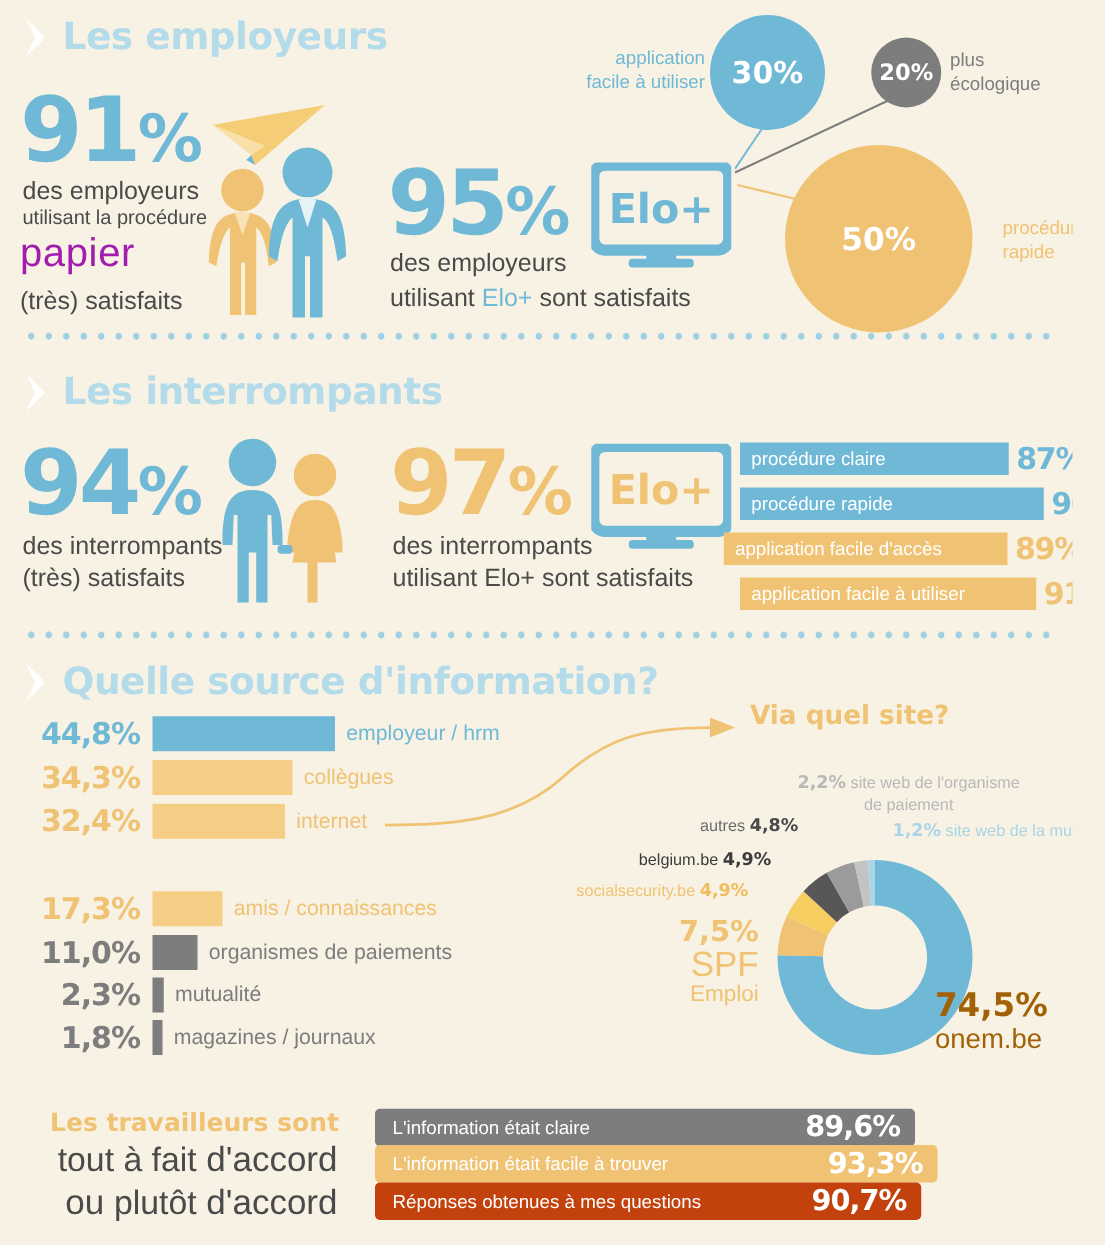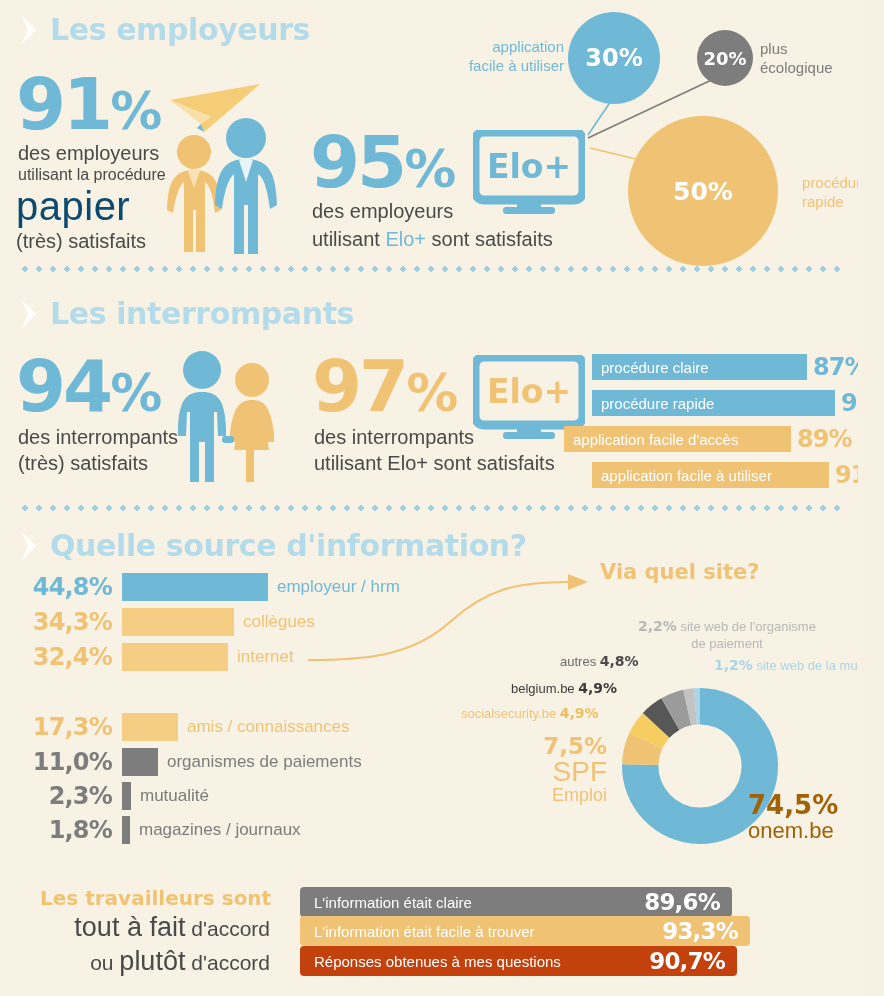--- a/index.html
+++ b/index.html
@@ -61,22 +61,22 @@
     font-weight: bold;
     font-size: 72px;
     line-height: 0.95;
     letter-spacing: -3px;
   }
   .bignum .pct { font-size: 52px; letter-spacing: -2px; }
 
   .statline   { font-size: 20px; color: #4a4a4a; line-height: 1.15; }
   .statline.sm{ font-size: 16px; }
   .statline.papier {
-    font-size: 40px;
-    color: #0c4a6e;
+    font-size: 32px;
+    color: #a21caf;
     line-height: 1.0;
     letter-spacing: 0.5px;
   }
 
   
   .circ {
     position: absolute;
     border-radius: 50%;
     display: flex;
     align-items: center;
@@ -175,21 +175,21 @@
     text-align: right;
     white-space: nowrap;
   }
   .tw-l1, .tw-l2 {
     position: absolute;
     text-align: right;
     white-space: nowrap;
     color: #4a4a4a;
   }
   .tw-big { font-size: 27px; }
-  .tw-sm  { font-size: 21px; }
+  .tw-sm  { font-size: 28px; }
 </style>
 </head>
 <body>
 
 <div id="page">
 
   <div class="section-head" style="left:18px; top:12px;">
     <svg class="chev" viewBox="0 0 22 34">
       <path d="M3 2 L18 17 L3 32 L10 17 Z" fill="#ffffff"></path>
     </svg>
@@ -302,21 +302,21 @@
   </div>
 
   <div class="ibar-row" style="left:592px; top:354px;">
     <div class="ibar" style="width:215px; background:#6fb9d6;">procédure claire</div>
     <div class="ibar-val blue">87%</div>
   </div>
   <div class="ibar-row" style="left:592px; top:390px;">
     <div class="ibar" style="width:243px; background:#6fb9d6;">procédure rapide</div>
     <div class="ibar-val blue">90%</div>
   </div>
-  <div class="ibar-row" style="left:564px; top:426px;justify-content:space-between;">
+  <div class="ibar-row" style="left:579px; top:426px;justify-content:space-between;">
     <div class="ibar" style="width:227px; background:#f0c274;">application facile d'accès</div>
     <div class="ibar-val orange">89%</div>
   </div>
   <div class="ibar-row" style="left:592px; top:462px;">
     <div class="ibar" style="width:237px; background:#f0c274;">application facile à utiliser</div>
     <div class="ibar-val orange">91%</div>
   </div>
 
   <div class="divider" style="top:505px;"></div>
 

